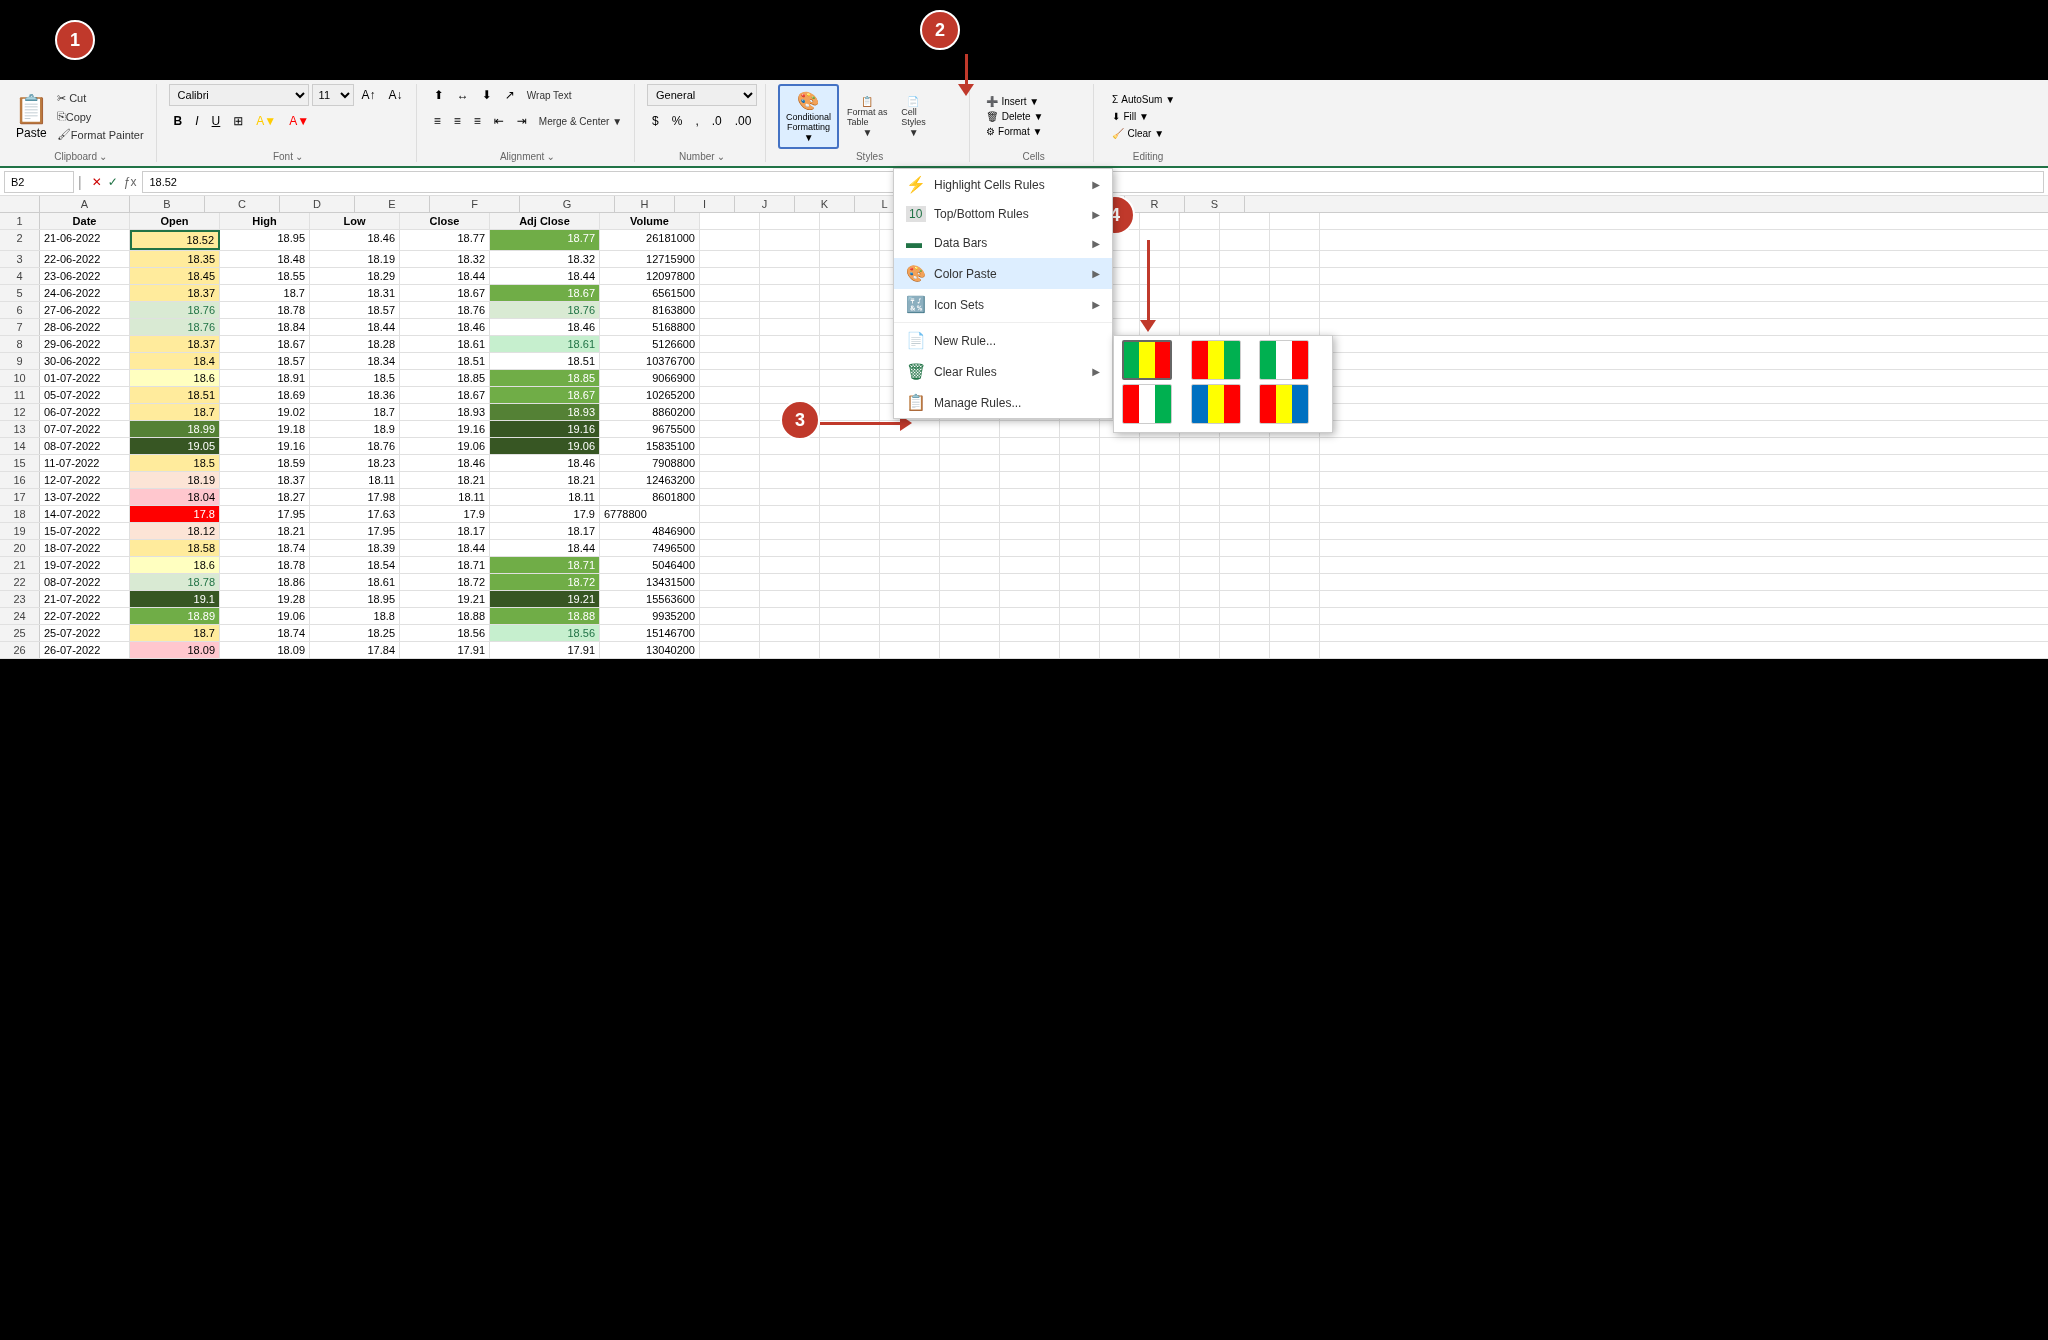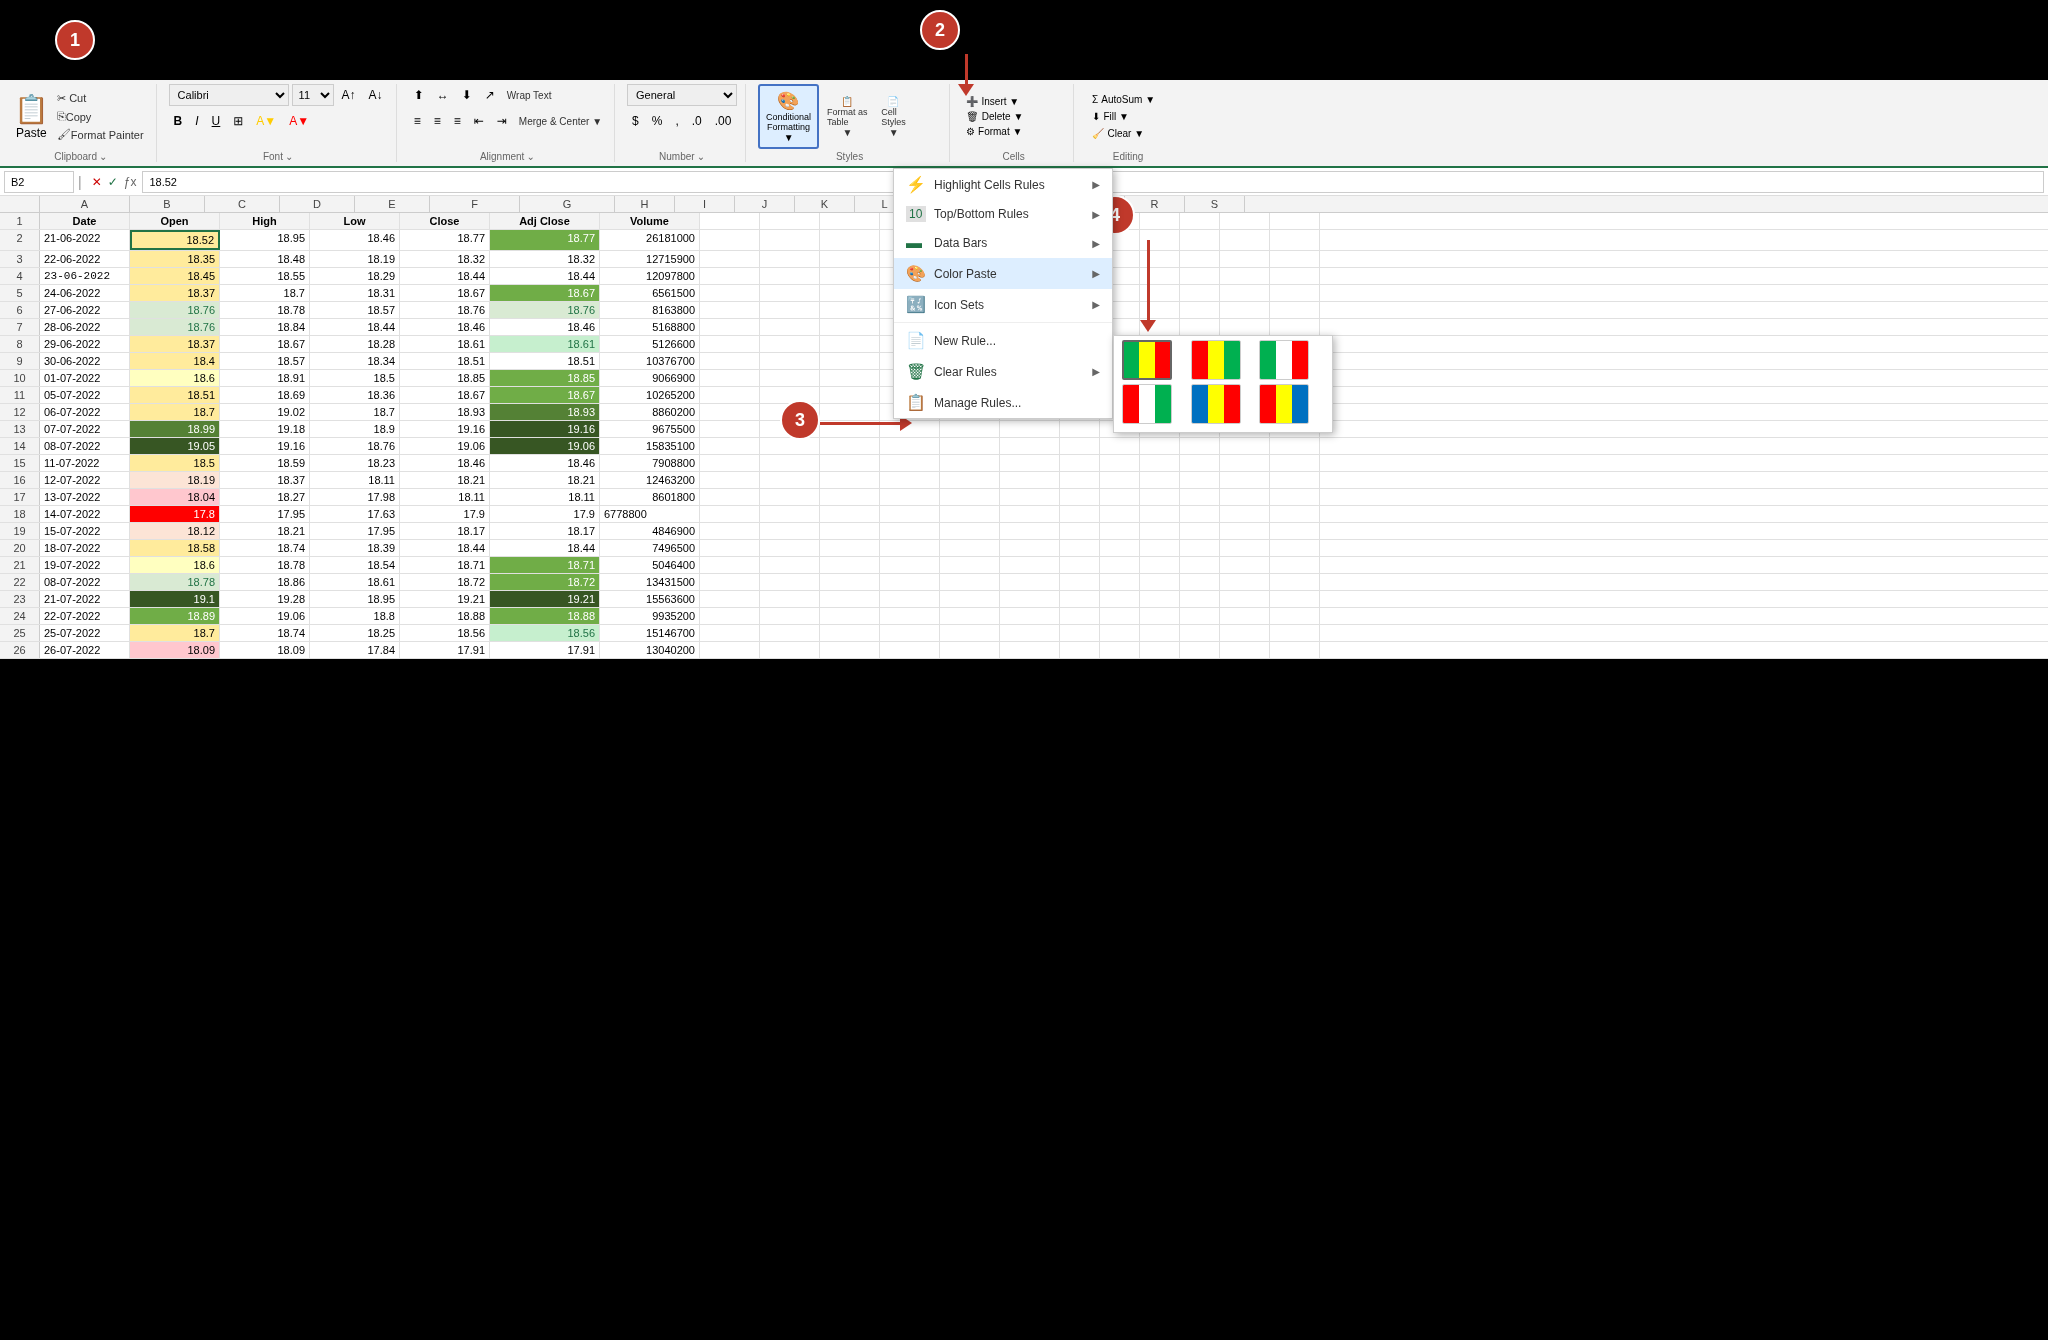--- a/index.html
+++ b/index.html
@@ -111,21 +111,21 @@
     .clipboard-col {
       display: flex;
       flex-direction: column;
       gap: 1px;
     }
     .font-row { display: flex; align-items: center; gap: 3px; }
     .font-select {
       border: 1px solid #ccc;
       padding: 1px 4px;
       font-size: 11px;
-      width: 120px;
+      width: 140px;
       height: 22px;
     }
     .font-size-select {
       border: 1px solid #ccc;
       padding: 1px 2px;
       font-size: 11px;
       width: 42px;
       height: 22px;
     }
     .fmt-btn {
@@ -686,21 +686,21 @@
             <div class="cell" style="width: 60px;"></div>
             <div class="cell" style="width: 40px;"></div>
             <div class="cell" style="width: 40px;"></div>
             <div class="cell" style="width: 40px;"></div>
             <div class="cell" style="width: 40px;"></div>
             <div class="cell" style="width: 50px;"></div>
             <div class="cell" style="width: 50px;"></div>
           </div>
           <div class="spreadsheet-row">
             <div class="row-num">4</div>
-            <div class="cell date" style="text-align: left; font-family: Liberation Mono, monospace;">23-06-2022</div>
+            <div class="cell date" style="text-align: left;">23-06-2022</div>
             <div class="cell" style="text-align: right; background: rgb(255, 235, 156);">18.45</div>
             <div class="cell" style="text-align: right;">18.55</div>
             <div class="cell" style="text-align: right;">18.29</div>
             <div class="cell" style="text-align: right;">18.44</div>
             <div class="cell adj-close" style="text-align: right;">18.44</div>
             <div class="cell volume" style="text-align: right;">12097800</div>
             <div class="cell" style="width: 60px;"></div>
             <div class="cell" style="width: 60px;"></div>
             <div class="cell" style="width: 60px;"></div>
             <div class="cell" style="width: 60px;"></div>

